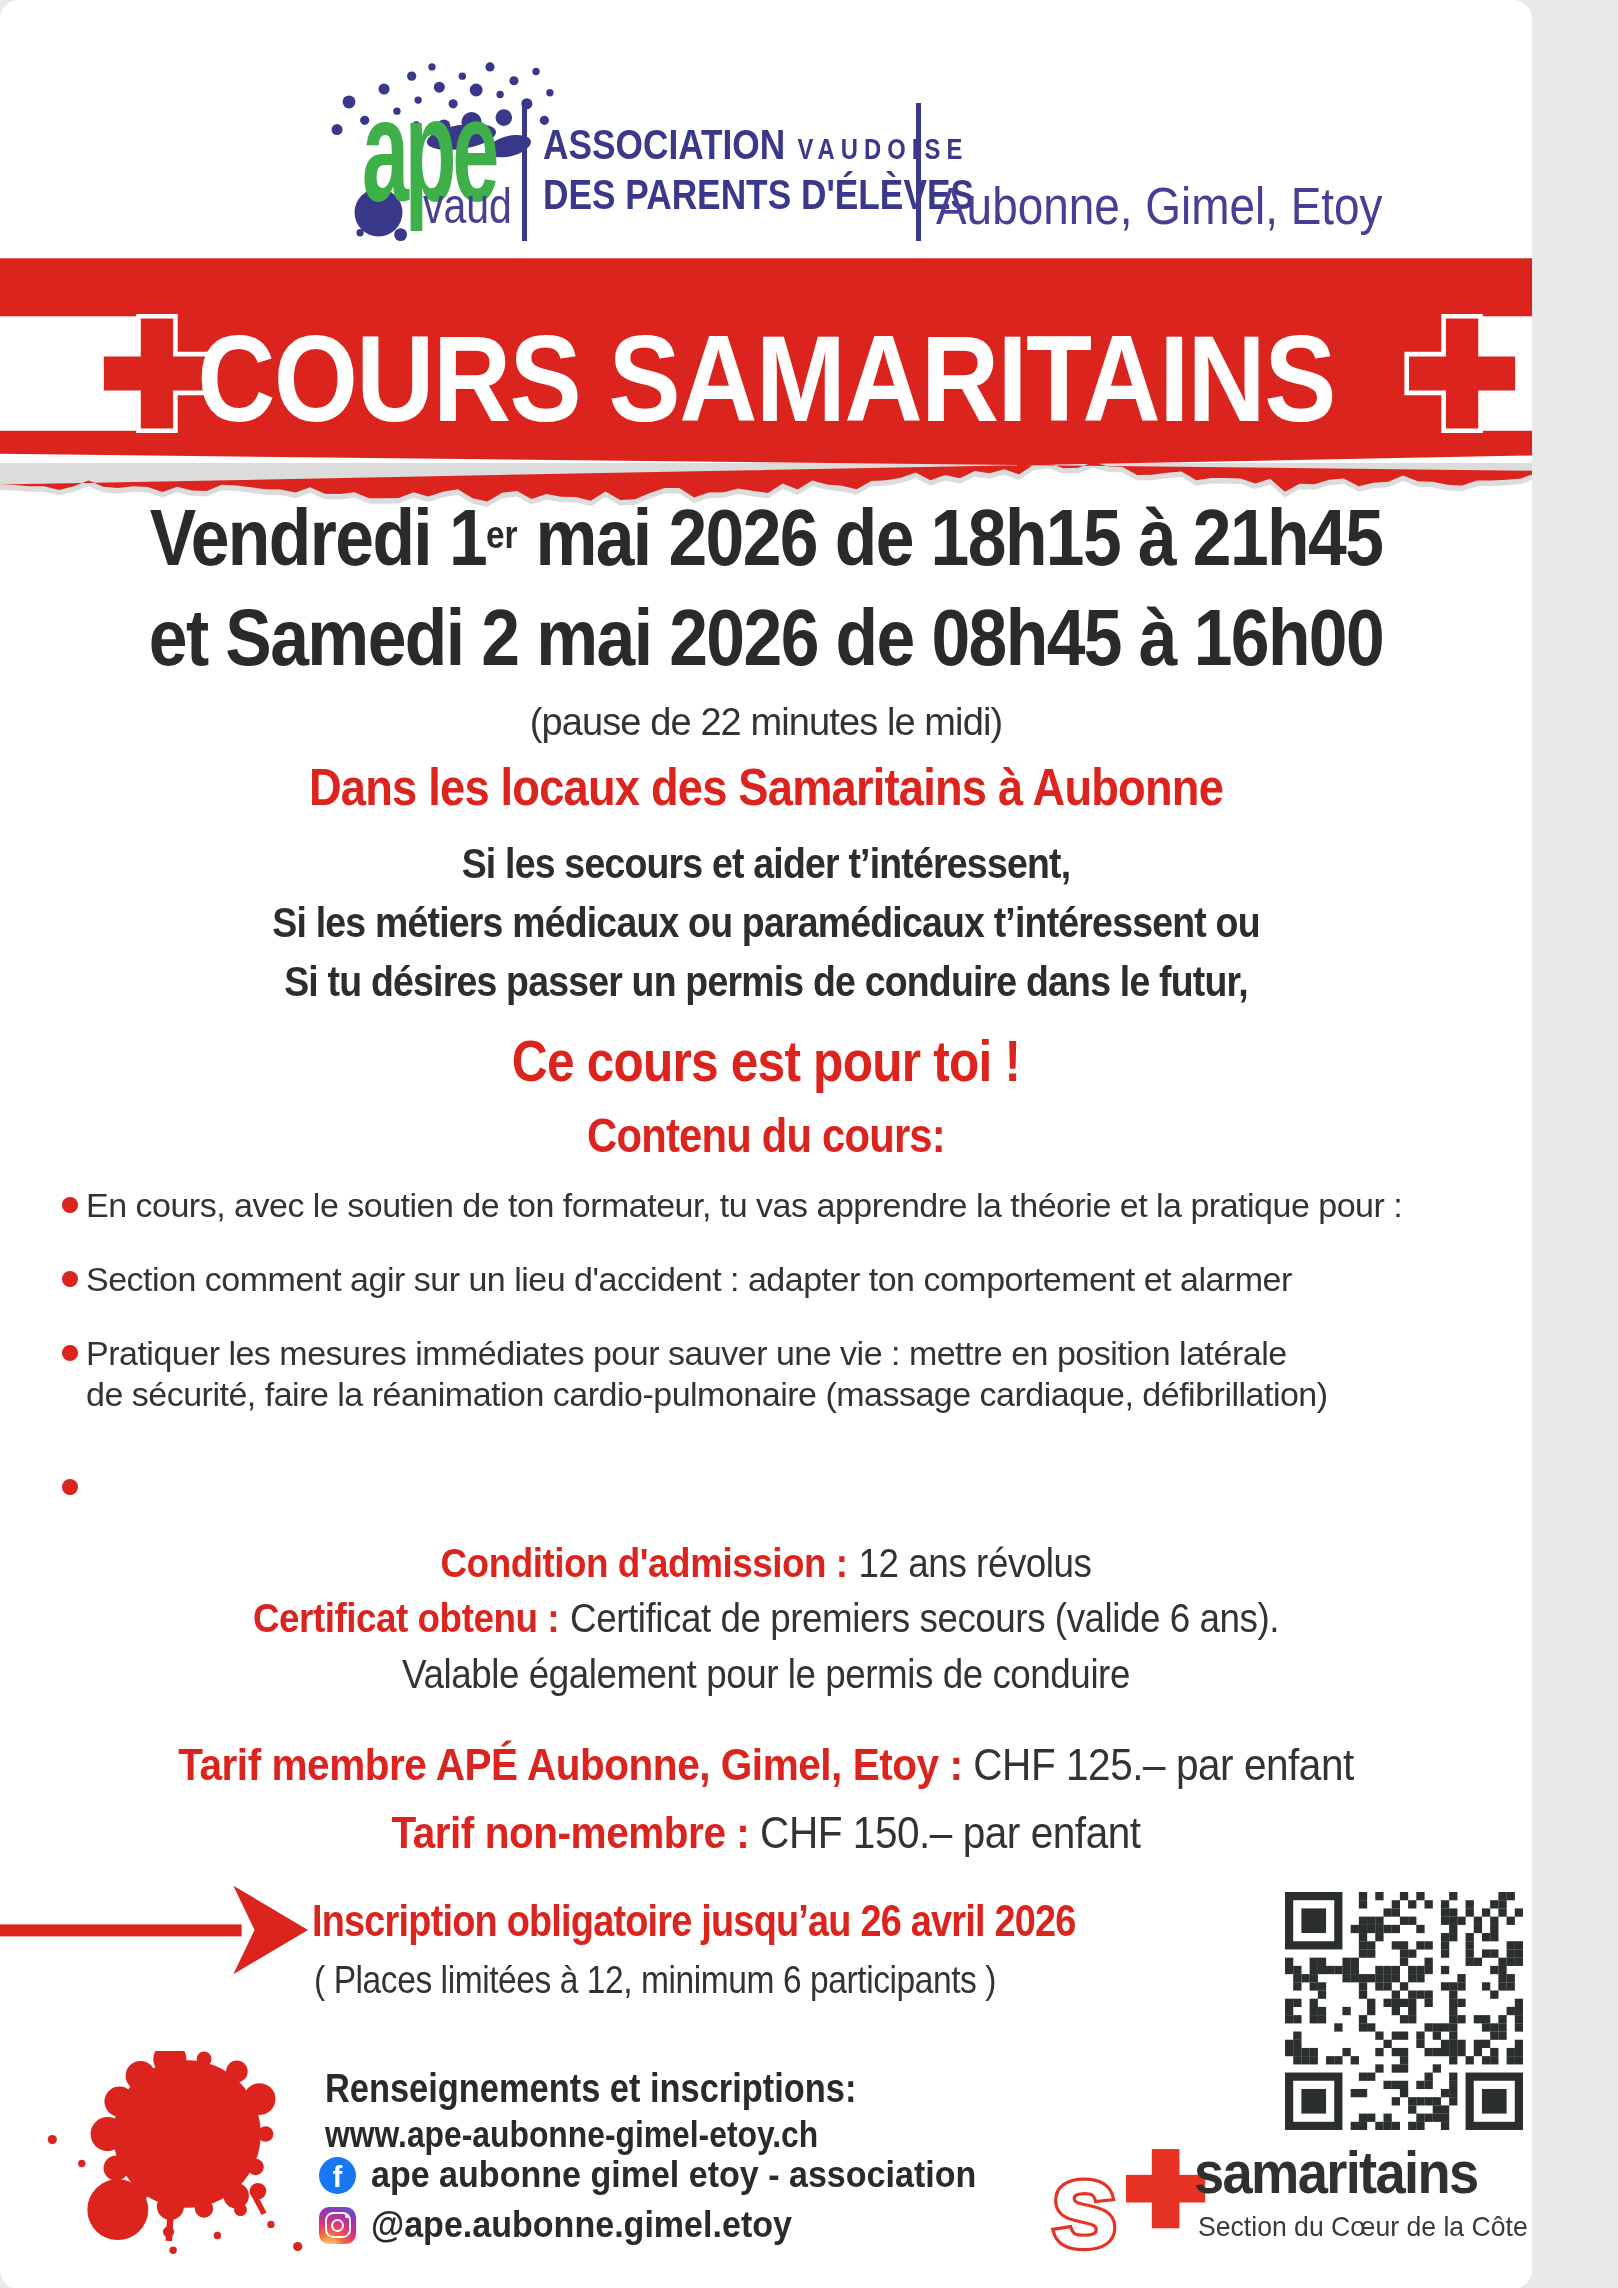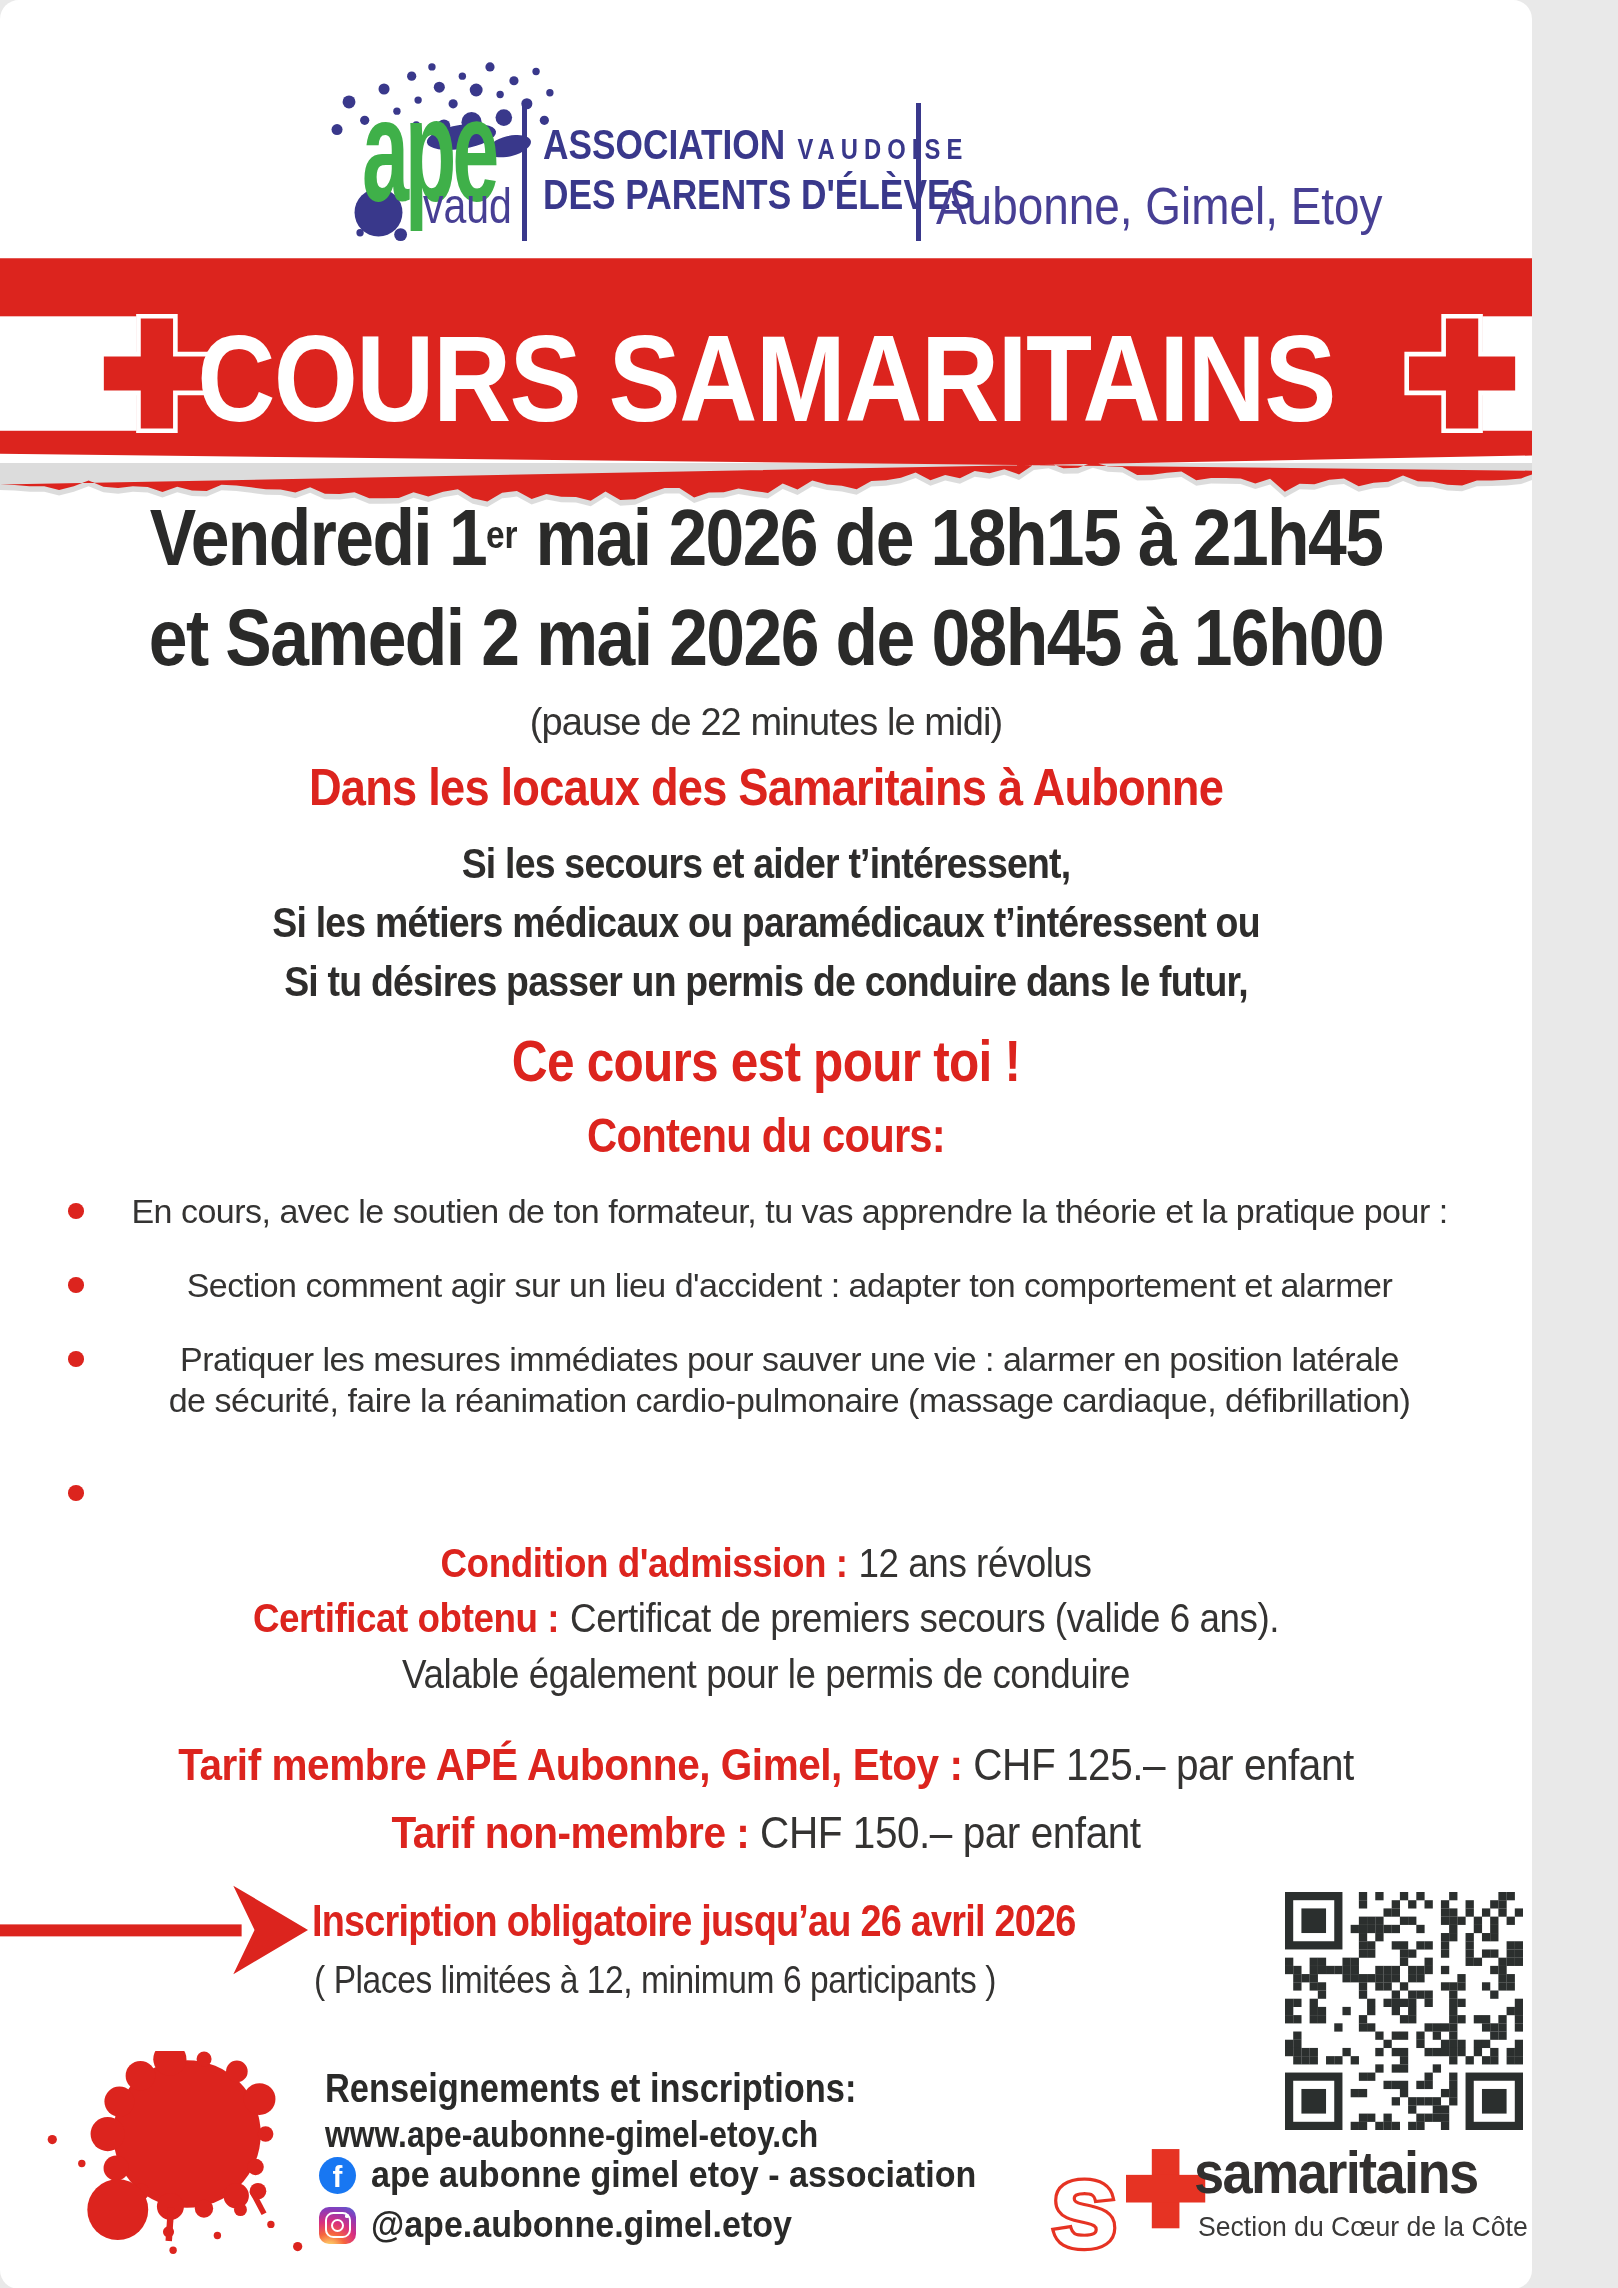--- a/index.html
+++ b/index.html
@@ -29,21 +29,21 @@
                 letter-spacing:-1.8px;transform:scaleX(.88);}
 
   .h-date{font-size:80px;font-weight:bold;color:#2a2a29;letter-spacing:-1.8px;line-height:1;}
   .h-date sup{font-size:48%;vertical-align:16.6px;letter-spacing:0;}
   .pause{top:701px;font-size:38px;color:#343332;letter-spacing:-0.9px;}
   .loc{top:757px;font-size:52px;letter-spacing:-0.9px;}
   .pitch{top:834px;font-size:43px;font-weight:bold;color:#2e2d2c;line-height:59px;letter-spacing:-0.9px;}
   .cta{top:1028px;font-size:57px;letter-spacing:-0.9px;}
   .contenu{top:1108px;font-size:48px;letter-spacing:-0.9px;}
 
-  .bullets{top:1183px;left:60px;right:37px;list-style:none;margin:8px;padding:0;text-align:center;}
+  .bullets{top:1183px;left:60px;right:37px;list-style:none;margin:2px;padding:0;}
   .bullets li{position:relative;padding-left:24px;font-size:34px;color:#343332;
               letter-spacing:-0.5px;line-height:41px;margin-bottom:33px;}
   .bullets li .dot{position:absolute;left:0;top:12px;width:15.7px;height:15.7px;border-radius:50%;background:#dc241e;}
   .bullets li.two{margin-bottom:52px;}
 
   .pair{font-size:40px;line-height:55px;letter-spacing:-0.5px;transform:scaleX(.92);}
   .pair .lbl{color:#dc241e;font-weight:bold;}
   .pair .val{color:#343332;margin-left:12px;}
   .tarif{font-size:45px;transform:scaleX(.9);}
   .t1{top:1737px;} .t2{top:1805px;}
@@ -141,21 +141,21 @@
     <div>Si les métiers médicaux ou paramédicaux t’intéressent ou</div>
     <div>Si tu désires passer un permis de conduire dans le futur,</div>
   </div>
 
   <div class="abs ctr cta b red cx">Ce cours est pour toi !</div>
   <div class="abs ctr contenu b red cx">Contenu du cours:</div>
 
   <ul class="abs bullets">
     <li><span class="dot"></span><span>En cours, avec le soutien de ton formateur, tu vas apprendre la théorie et la pratique pour :</span></li>
     <li><span class="dot"></span><span>Section comment agir sur un lieu d'accident : adapter ton comportement et alarmer</span></li>
-    <li class="two"><span class="dot"></span><span>Pratiquer les mesures immédiates pour sauver une vie : alarmer en position latérale</span>
+    <li class="two"><span class="dot"></span><span>Pratiquer les mesures immédiates pour sauver une vie : mettre en position latérale</span>
       <div>de sécurité, faire la réanimation cardio-pulmonaire (massage cardiaque, défibrillation)</div></li>
     <li><span class="dot"></span></li>
   </ul>
 
   <div class="abs ctr pair c1">
     <span class="lbl">Condition d'admission :</span><span class="val">12 ans révolus</span>
   </div>
   <div class="abs ctr pair c2">
     <span class="lbl">Certificat obtenu :</span><span class="val">Certificat de premiers secours (valide 6 ans).</span>
   </div>

